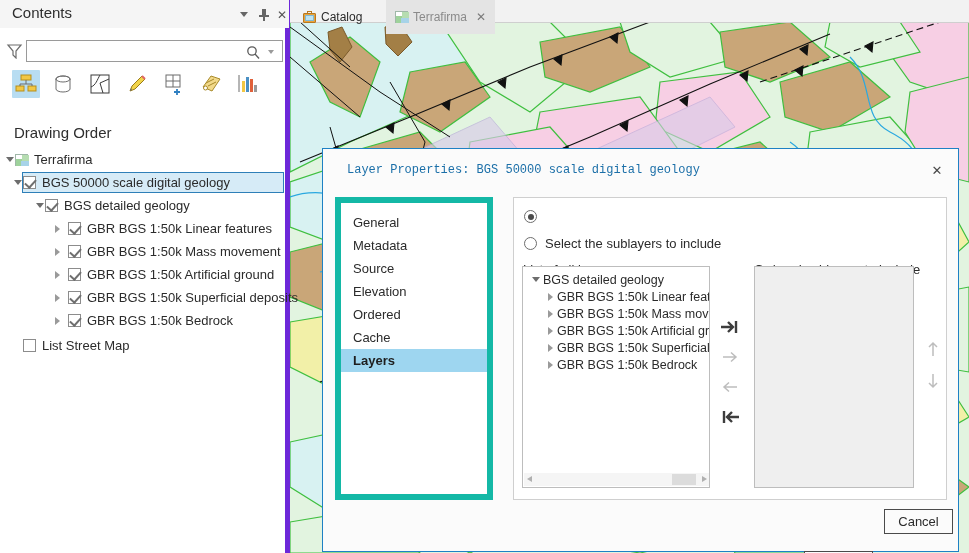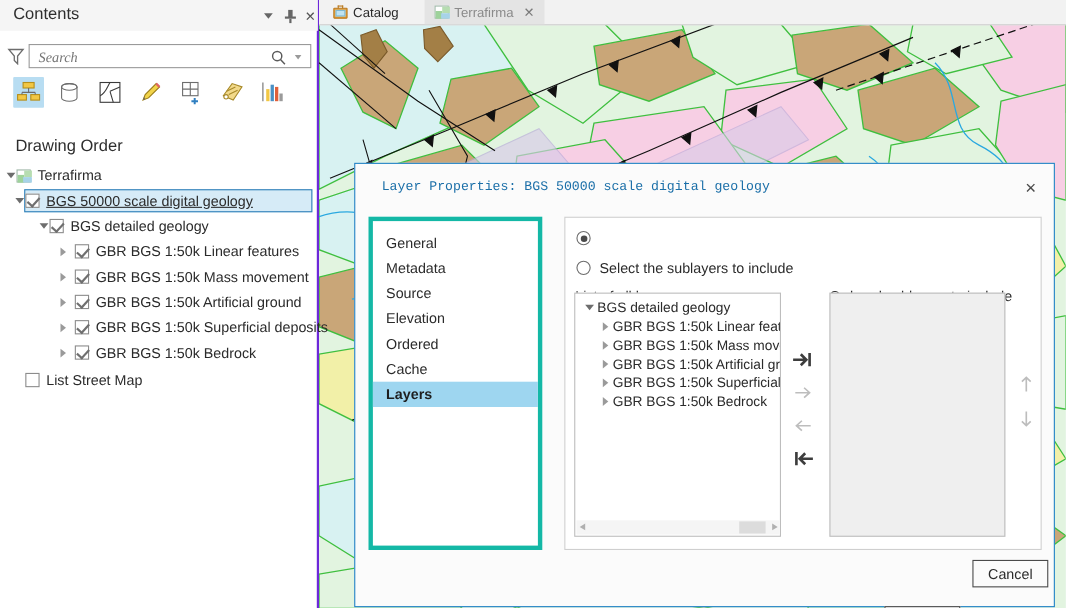--- a/index.html
+++ b/index.html
@@ -10,39 +10,39 @@
   }
   .abs{position:absolute;}
 
   
   #map-area{left:290px;top:0;width:679px;height:553px;background:#e8f6ee;overflow:hidden;}
   #map-canvas{position:absolute;left:0;top:22px;width:679px;height:531px;}
   #map-canvas svg{display:block;}
 
   
   #tab-bar{left:290px;top:0;width:679px;height:22px;background:#f2f2f2;border-bottom:1px solid #cfcfcf;}
-  .tab{position:absolute;top:0;height:22px;display:flex;align-items:center;gap:5px;padding:5px 9px;font-size:12px;box-sizing:border-box;}
+  .tab{position:absolute;top:0;height:22px;display:flex;align-items:center;gap:5px;padding:17px 9px;font-size:12px;box-sizing:border-box;}
   .tab.inactive{color:#2a2a2a;background:transparent;}
   .tab.active{background:#e4e4e4;color:#8a8a8a;}
   .tab .tabclose{font-size:12px;color:#7a7a7a;margin-left:4px;line-height:1;}
 
   
   .ico-catalog{width:13px;height:12px;position:relative;flex:0 0 auto;}
   .ico-catalog .body{position:absolute;left:0;top:2px;width:13px;height:10px;background:#e8a33d;border:1px solid #b9791f;box-sizing:border-box;border-radius:1px;}
   .ico-catalog .scr{position:absolute;left:2px;top:4px;width:9px;height:6px;background:#bfe3f2;border:1px solid #7fb9d4;box-sizing:border-box;}
   .ico-catalog .hndl{position:absolute;left:4px;top:0px;width:5px;height:3px;border:1px solid #b9791f;border-bottom:none;box-sizing:border-box;}
   
   .ico-map{width:13px;height:12px;position:relative;flex:0 0 auto;background:#ffffff;border:1px solid #9fb7a8;box-sizing:border-box;}
   .ico-map i{position:absolute;display:block;}
   .ico-map .g1{left:0;top:4px;width:6px;height:7px;background:#9ed29b;}
   .ico-map .g2{left:6px;top:0px;width:7px;height:6px;background:#b6ddb1;}
   .ico-map .b1{left:5px;top:6px;width:8px;height:5px;background:#a7d3e8;}
 
   
-  #contents-panel{left:0;top:0;width:290px;height:553px;background:#ffffff;border-right:2px solid #6d28d9;box-sizing:border-box;}
+  #contents-panel{left:0;top:0;width:290px;height:553px;background:#ffffff;border-right:5px solid #6d28d9;box-sizing:border-box;}
   #contents-header{left:0;top:0;width:289px;height:28px;background:#f5f5f5;}
   #contents-title{left:12px;top:4px;font-size:15px;color:#2e2e2e;}
   .hdr-btn{position:absolute;top:7px;width:16px;height:15px;display:flex;align-items:center;justify-content:center;color:#555;font-size:12px;line-height:1;}
   .caret-dn{width:0;height:0;border-left:4px solid transparent;border-right:4px solid transparent;border-top:5px solid #666;}
   .pin-i{position:relative;width:10px;height:12px;}
   .pin-i::before{content:"";position:absolute;left:3px;top:0;width:4px;height:7px;background:#666;}
   .pin-i::after{content:"";position:absolute;left:0px;top:6px;width:10px;height:2px;background:#666;}
   .pin-stem{position:absolute;left:4px;top:8px;width:2px;height:4px;background:#666;}
 
   
@@ -71,21 +71,21 @@
   .tlabel{font-size:13px;color:#2b2b2b;white-space:nowrap;}
   .trow.selected .selbg{position:absolute;left:22px;top:1px;right:5px;height:21px;background:#d6ebf7;border:1px solid #2e7fb8;box-sizing:border-box;}
   .trow .content{position:relative;display:flex;align-items:center;z-index:2;}
 
   
   #dialog{left:322px;top:148px;width:637px;height:404px;background:#fbfbfb;border:1px solid #1e81c4;box-sizing:border-box;}
   #dlg-title{position:absolute;left:24px;top:14px;font-size:12px;color:#1b6fa8;font-family:Liberation Mono, monospace;}
   #dlg-close{position:absolute;right:10px;top:11px;width:22px;height:20px;display:flex;align-items:center;justify-content:center;color:#4a4a4a;font-size:13px;}
   #dlg-body{position:absolute;left:12px;top:48px;width:612px;height:303px;}
 
-  #tab-list{position:absolute;left:0;top:0;width:158px;height:303px;background:#ffffff;border:4px solid #14b8a6;box-sizing:border-box;}
+  #tab-list{position:absolute;left:0;top:0;width:158px;height:303px;background:#ffffff;border:6px solid #14b8a6;box-sizing:border-box;}
   .dtab{height:23px;line-height:23px;padding-left:12px;font-size:13px;color:#2b2b2b;box-sizing:border-box;}
   .dtab.active{background:#9ed6f0;font-weight:bold;color:#1e1e1e;}
 
   #right-pane{position:absolute;left:178px;top:0;width:434px;height:303px;background:#ffffff;border:1px solid #cfcfcf;box-sizing:border-box;}
   .radio-row{position:absolute;display:flex;align-items:center;gap:8px;font-size:13px;color:#2b2b2b;}
   .rad{width:13px;height:13px;border:1px solid #6d6d6d;border-radius:50%;box-sizing:border-box;background:#fff;position:relative;flex:0 0 auto;}
   .rad.on::after{content:"";position:absolute;left:2.5px;top:2.5px;width:6px;height:6px;border-radius:50%;background:#4a4a4a;}
 
   .list-label{position:absolute;font-size:13px;color:#2b2b2b;}
   .listbox{position:absolute;border:1px solid #bdbdbd;box-sizing:border-box;overflow:hidden;}
@@ -244,21 +244,20 @@
     </div>
   <div class="hdr-btn" style="left:274px;">✕</div>
 
   <div class="abs" id="filter-icon">
     <svg width="17" height="16" viewBox="0 0 17 16">
         <polygon points="2,2 15,2 10,8 10,15 7,12 7,8" fill="none" stroke="#6d6d6d" stroke-width="1.2"></polygon>
       </svg>
   </div>
 
   <div class="abs" id="search-box">
-    <input id="search-input" type="text" placeholder="Search" style="">
     <span id="search-mag">
       <svg width="14" height="14" viewBox="0 0 14 14">
           <circle cx="6" cy="6" r="4.2" fill="none" stroke="#5a5a5a" stroke-width="1.3"></circle>
           <line x1="9" y1="9" x2="13" y2="13.5" stroke="#5a5a5a" stroke-width="1.3"></line>
         </svg>
     </span>
     <span id="search-caret"></span>
   </div>
 
   <div class="abs" id="contents-toolbar">
@@ -329,21 +328,21 @@
             <i class="g1"></i>
             <i class="g2"></i>
             <i class="b1"></i>
           </span>
         <span class="tlabel">Terrafirma</span>
       </div>
     </div>
 
     <div class="trow selected">
       <div class="selbg"></div>
-      <div class="content" style="padding-left:12px;text-decoration:underline;">
+      <div class="content" style="padding-left:12px;">
         <span class="exp">
             <span class="tri-dn"></span>
           </span>
         <span class="cbx on"></span>
         <span class="tlabel">BGS 50000 scale digital geology</span>
       </div>
     </div>
 
     <div class="trow">
       <div class="content" style="padding-left:34px;">

